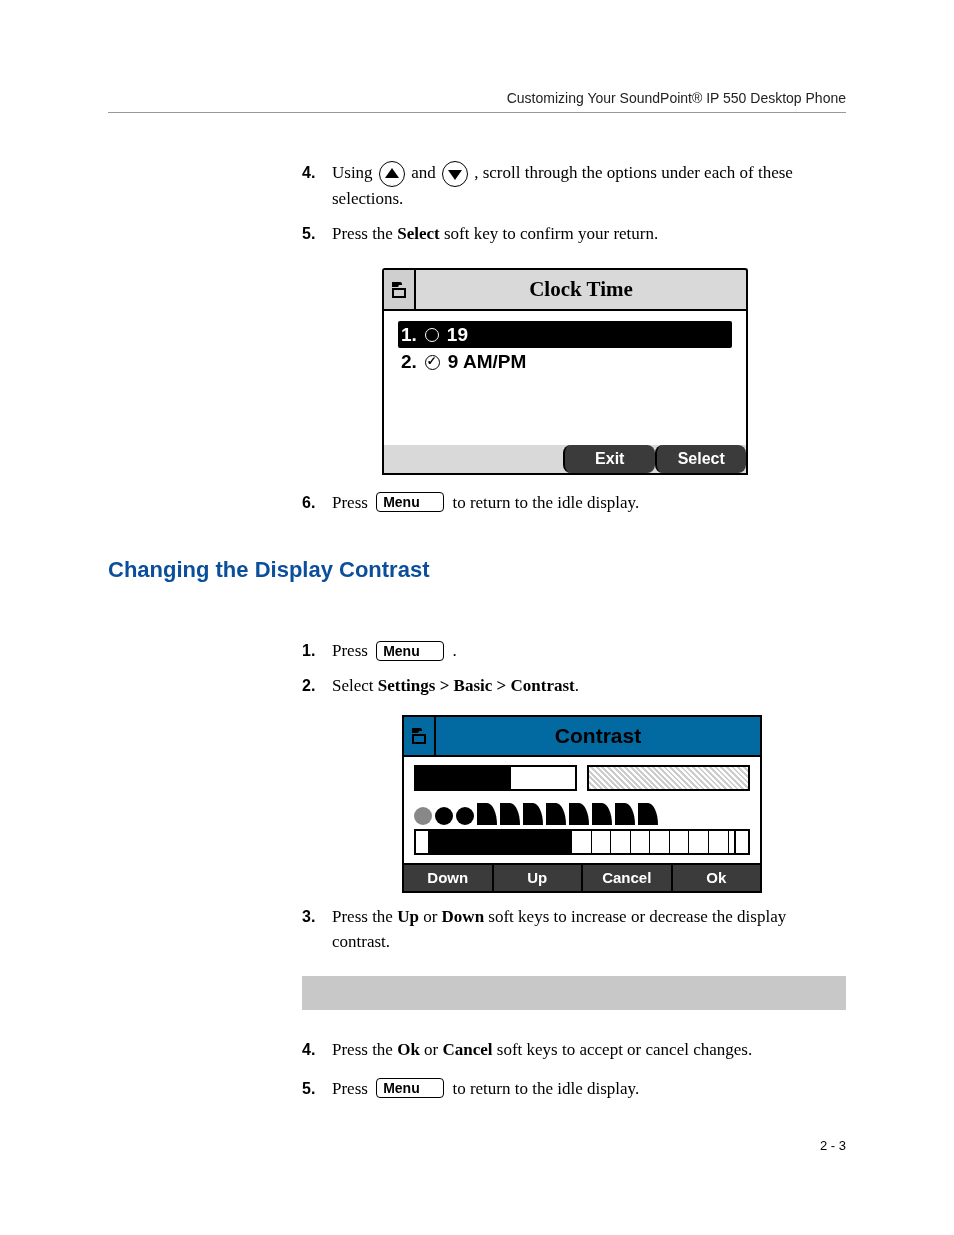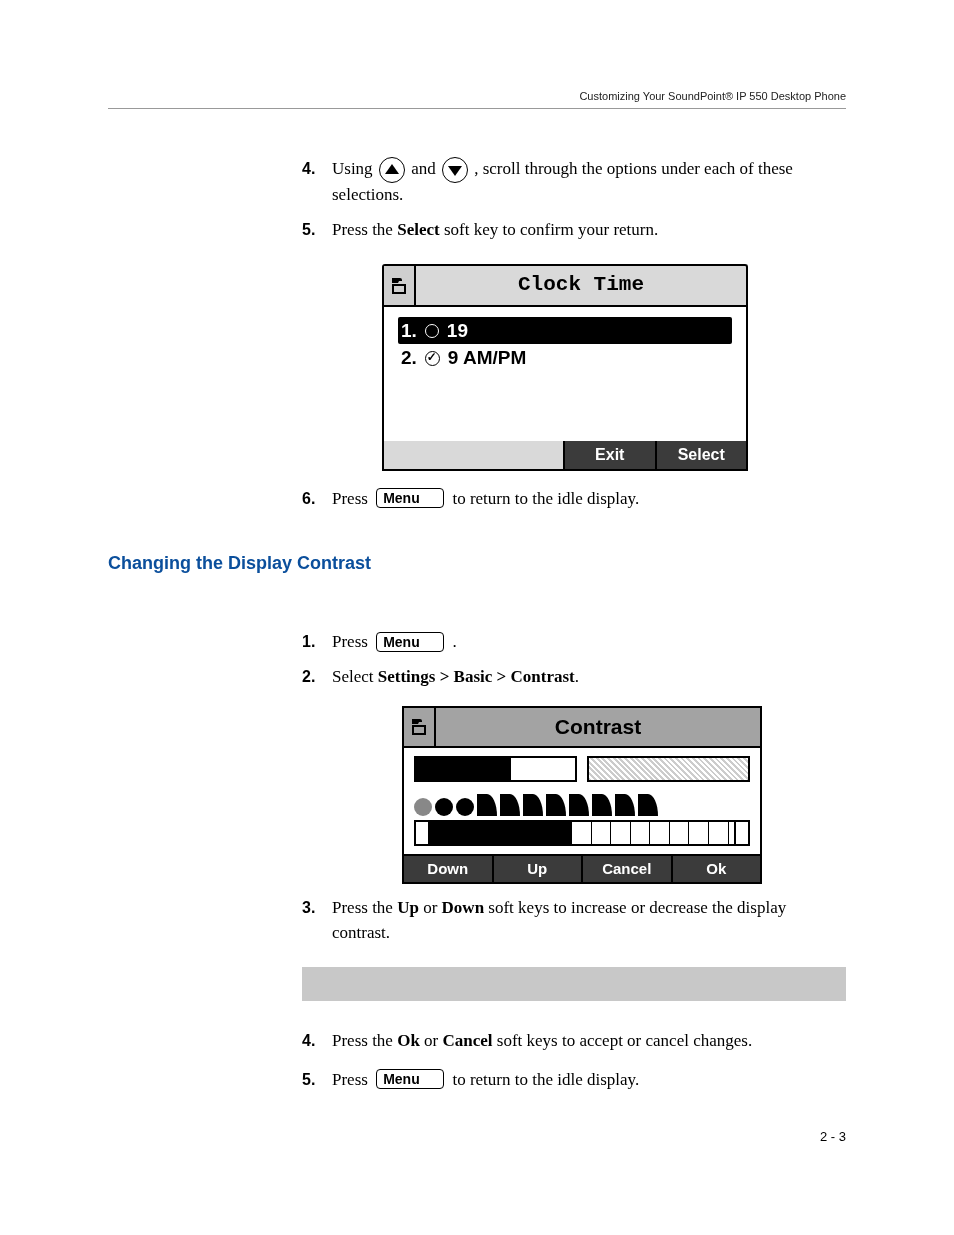--- a/index.html
+++ b/index.html
@@ -12,21 +12,21 @@
     color: #000;
     position: relative;
     background: #fff;
   }
   .page {
     padding: 90px 108px 0 108px;
   }
   .running-header {
     text-align: right;
     font-family: "Helvetica Neue", Arial, sans-serif;
-    font-size: 11px;
+    font-size: 14px;
     color: #222;
     padding-bottom: 6px;
     border-bottom: 1.5px solid #999;
     margin-bottom: 48px;
   }
   .content-block {
     margin-left: 194px;
   }
   ol.steps {
     list-style: none;
@@ -111,21 +111,21 @@
     line-height: 16px;
     margin: 0 4px;
     min-width: 42px;
     position: relative;
     top: -2px;
   }
   .section-heading {
     font-family: "Helvetica Neue", Arial, sans-serif;
     font-weight: 600;
     color: #0b4f9c;
-    font-size: 18px;
+    font-size: 22px;
     margin: 42px 0 56px 0;
   }
   .lead {
     font-family: "Helvetica Neue", Arial, sans-serif;
     font-weight: bold;
     font-size: 16px;
     margin: 0 0 22px 0;
   }
   b.sans { font-family: inherit; font-weight: bold; }
 
@@ -148,21 +148,21 @@
     display: flex;
     align-items: center;
     justify-content: center;
     font-size: 18px;
     padding: 2px 0;
     background: #cfcfcf;
   }
   .lcd .lcd-title .lcd-cap {
     flex: 1;
     text-align: center;
-    font-family: Liberation Mono, monospace;
+    font-family: Liberation Serif, serif;
     font-weight: bold;
     font-size: 21px;
     padding: 4px 0;
   }
   .lcd .lcd-body {
     border: 2px solid #000;
     border-top: 2px solid #000;
     border-bottom: none;
     background: #fff;
     padding: 10px 14px 30px 14px;
@@ -218,31 +218,32 @@
     align-items: center;
     justify-content: center;
     font-family: Arial, sans-serif;
     font-weight: bold;
     font-size: 16px;
   }
   .lcd .lcd-soft .sk.dark {
     background: #3b3b3b;
     color: #fff;
     border-left: 2px solid #000;
+    border-radius: 8px;
   }
   .lcd .lcd-soft .sk.blank {
     background: #d9d9d9;
   }
 
   
   .lcd2 {
     margin: 16px 0 12px 70px;
     width: 360px;
   }
-  .lcd2 .lcd-title { display:flex; border:2px solid #000; border-bottom:2px solid #000; background:#a3a3a3; }
+  .lcd2 .lcd-title { display:flex; border:2px solid #000; border-bottom:2px solid #000; background:#0369a1; }
   .lcd2 .lcd-title .lcd-icon { width:30px; border-right:2px solid #000; display:flex; align-items:center; justify-content:center; font-size:18px; }
   .lcd2 .lcd-title .lcd-cap { flex:1; text-align:center; font-family:Arial,sans-serif; font-weight:bold; font-size:21px; padding:4px 0; }
   .lcd2 .lcd-body {
     border-left:2px solid #000; border-right:2px solid #000;
     background:#fff; padding:8px 10px;
   }
   .lcd2 .boxrow { display:flex; gap:10px; margin-bottom:6px; }
   .lcd2 .gradbox {
     flex:1; height:22px; border:2px solid #000; position:relative;
   }

